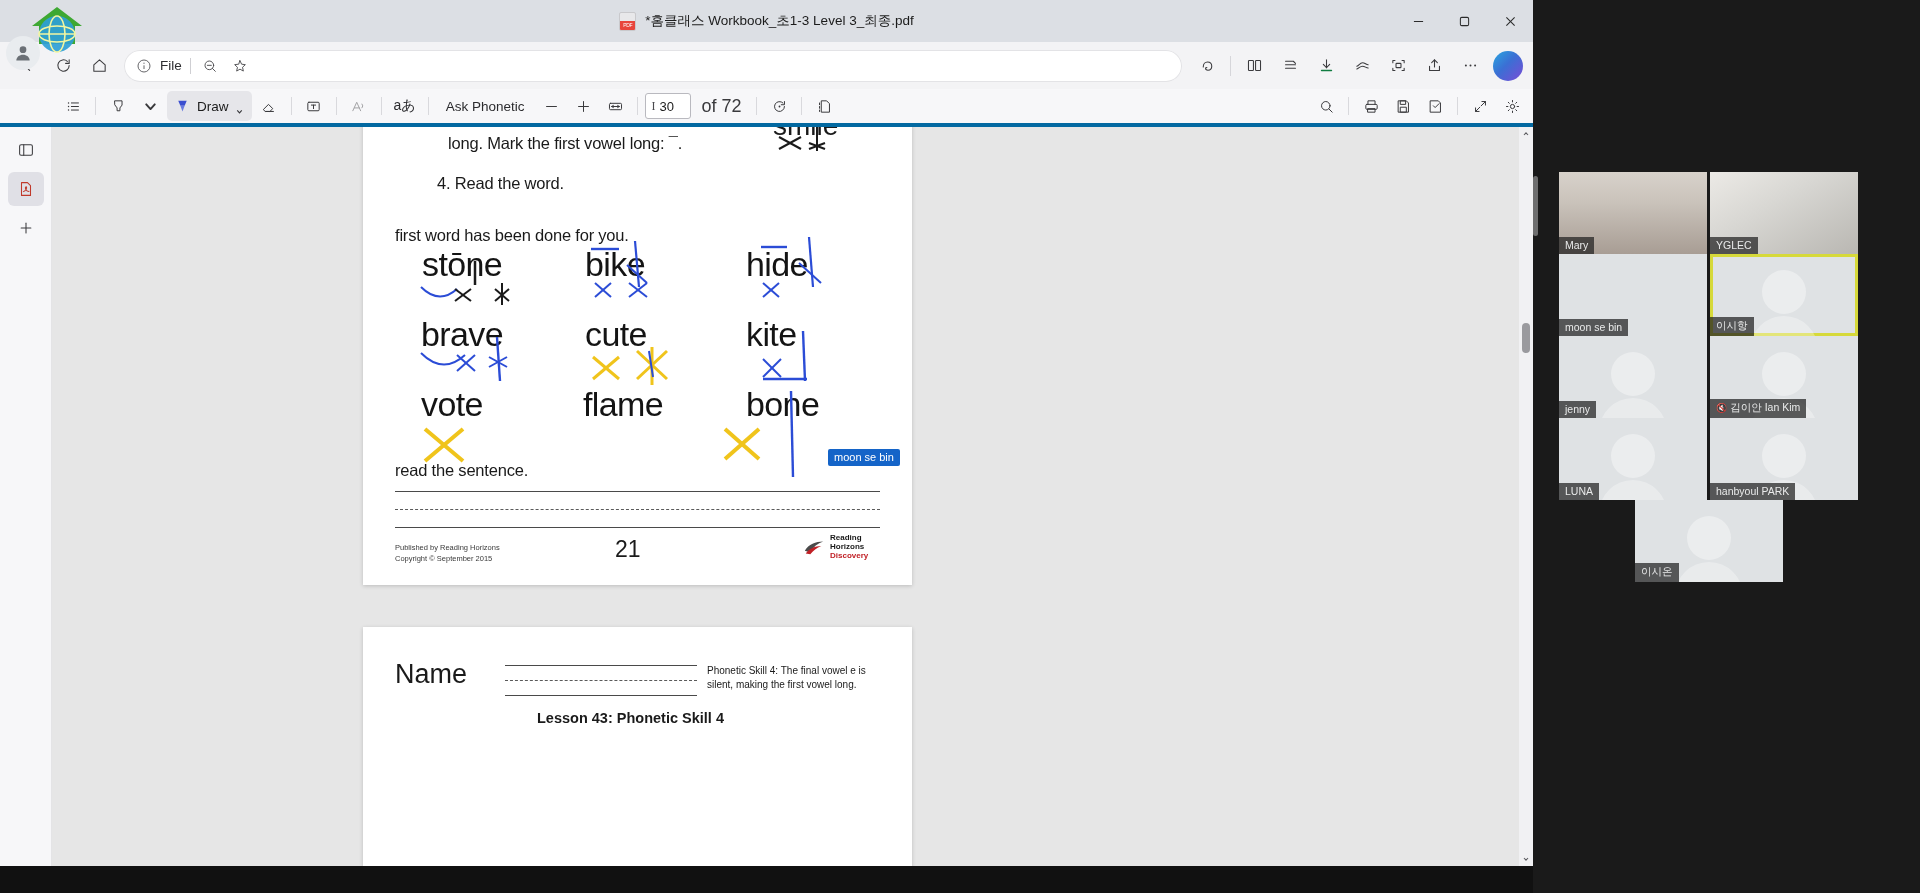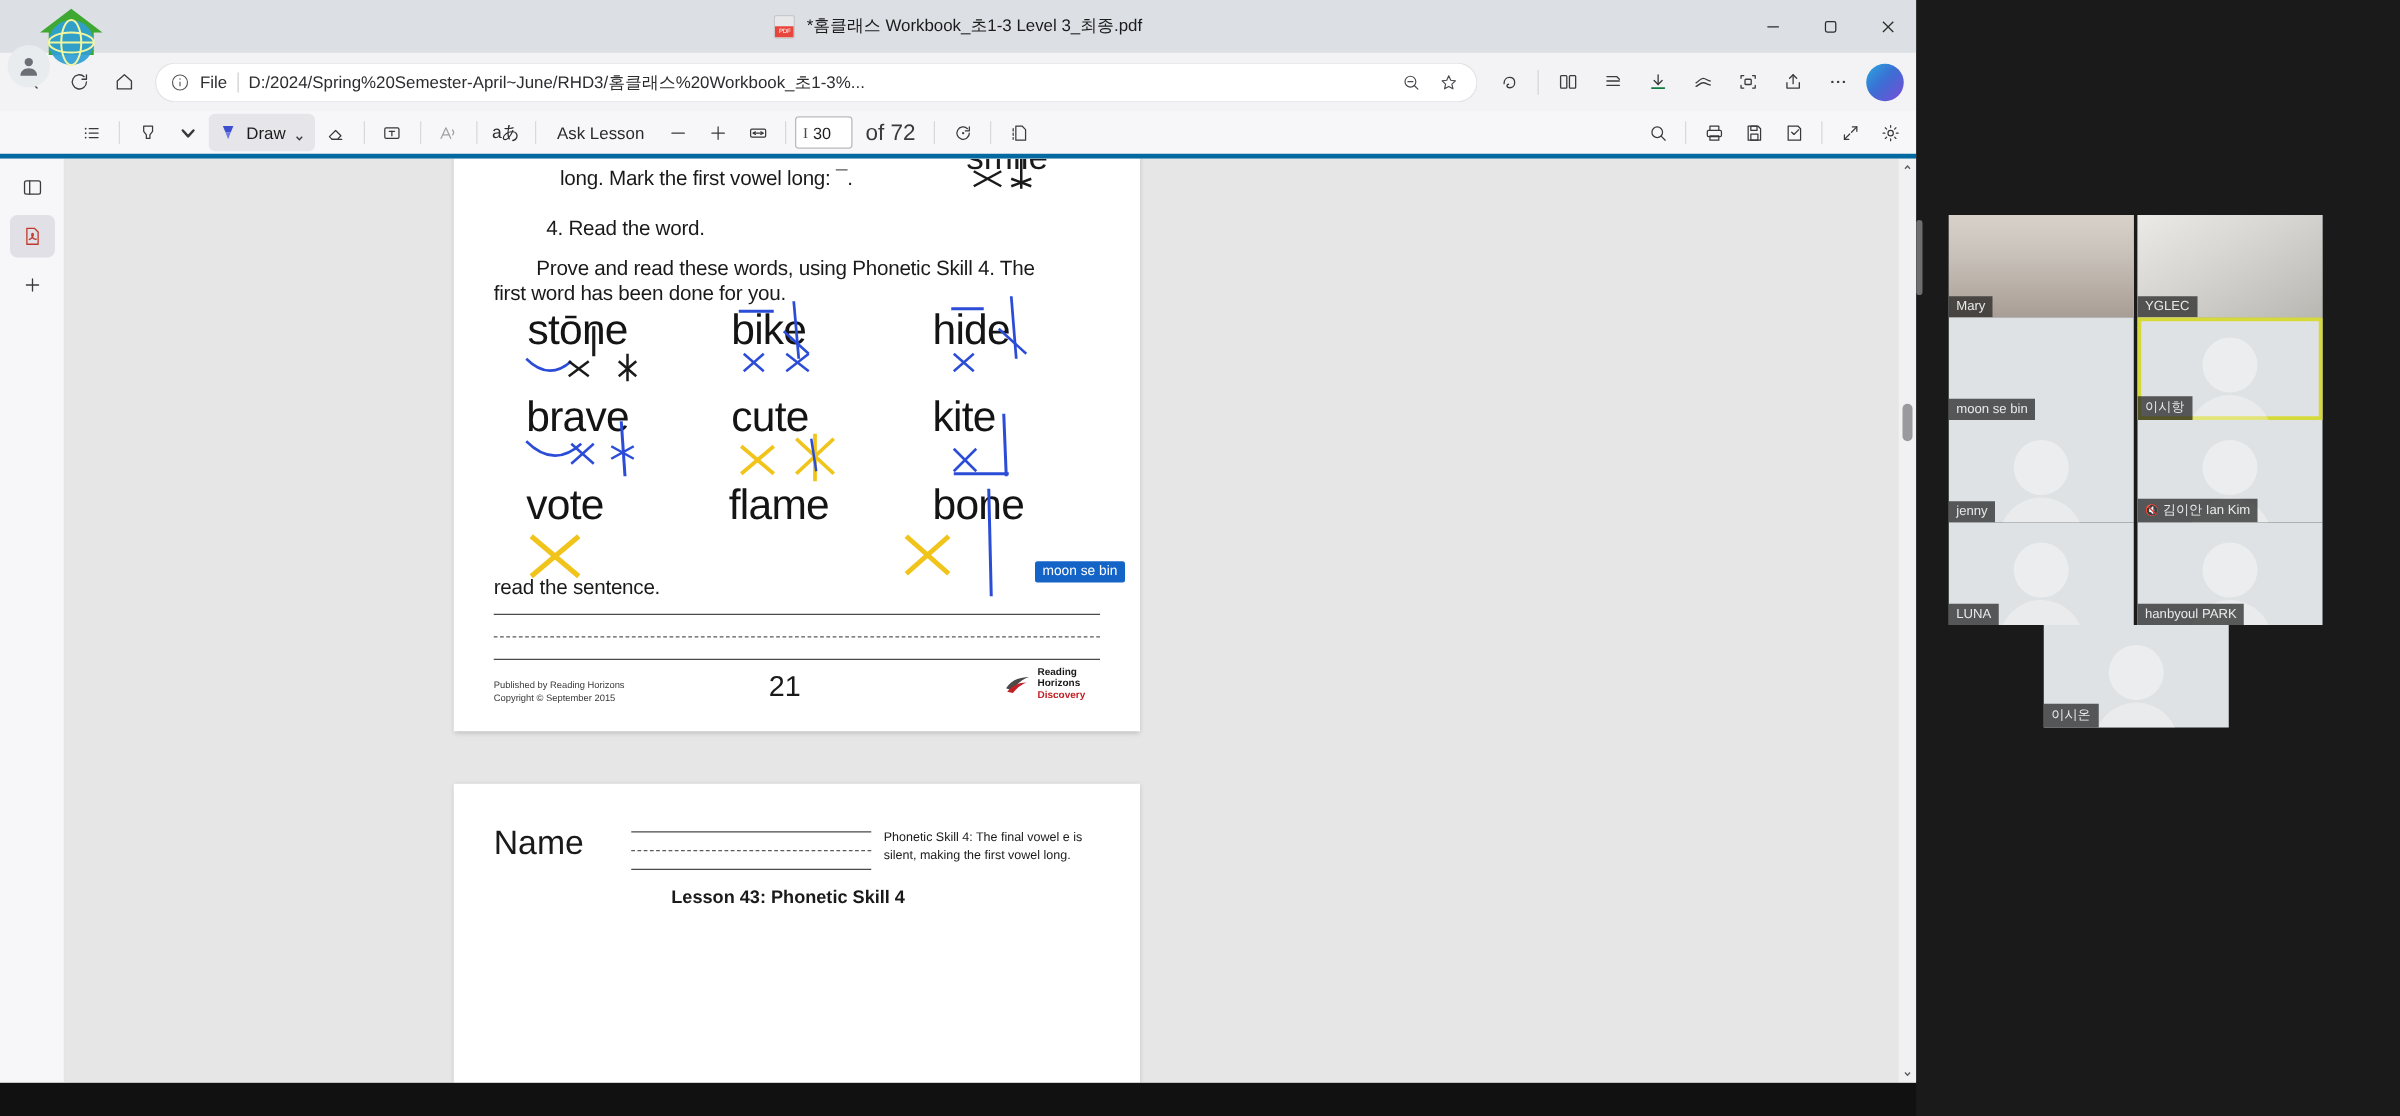--- a/index.html
+++ b/index.html
@@ -295,21 +295,20 @@
       <div class="omnibox">
         <span class="omni-info">
           <svg viewBox="0 0 24 24">
               <circle cx="12" cy="12" r="9"></circle>
               <line x1="12" y1="11" x2="12" y2="16.5"></line>
               <circle cx="12" cy="7.8" r="0.9" fill="#5a5a5e" stroke="none"></circle>
             </svg>
         </span>
         <span class="omni-file">File</span>
         <span class="omni-sep"></span>
-        <span class="omni-url">D:/2024/Spring%20Semester-April~June/RHD3/홈클래스%20Workbook_초1-3%...</span>
         <span class="omni-btn">
           <svg viewBox="0 0 24 24">
               <circle cx="11" cy="11" r="6.5"></circle>
               <line x1="15.6" y1="15.6" x2="20" y2="20"></line>
               <line x1="8" y1="11" x2="14" y2="11"></line>
             </svg>
         </span>
         <span class="omni-btn">
           <svg viewBox="0 0 24 24">
               <polygon points="12,4 14.4,9.3 20,10 15.8,13.9 17,19.6 12,16.7 7,19.6 8.2,13.9 4,10 9.6,9.3"></polygon>
@@ -429,21 +428,21 @@
             <path d="M4 18 L9.5 6 L15 18"></path>
             <line x1="6.2" y1="14" x2="13.2" y2="14"></line>
             <path d="M17 8.5a4 4 0 0 1 0 5.4"></path>
           </svg>
       </div>
       <span class="tb-sep"></span>
       <div class="tb-btn">
         <span style="font-size:14px;color:#2b2b2e">aあ</span>
       </div>
       <span class="tb-sep"></span>
-      <div class="tb-text">Ask Lesson</div>
+      <div class="tb-text">Ask Phonetic</div>
       <div class="tb-btn">
         <svg viewBox="0 0 24 24">
             <line x1="5" y1="12" x2="19" y2="12"></line>
           </svg>
       </div>
       <div class="tb-btn">
         <svg viewBox="0 0 24 24">
             <line x1="5" y1="12" x2="19" y2="12"></line>
             <line x1="12" y1="5" x2="12" y2="19"></line>
           </svg>
@@ -557,21 +556,20 @@
               <line x1="8" y1="26" x2="30" y2="38" stroke="#1a1a1a" stroke-width="2"></line>
               <line x1="30" y1="26" x2="8" y2="38" stroke="#1a1a1a" stroke-width="2"></line>
               <line x1="46" y1="8" x2="46" y2="40" stroke="#1a1a1a" stroke-width="2"></line>
               <line x1="38" y1="32" x2="54" y2="38" stroke="#1a1a1a" stroke-width="2"></line>
               <line x1="54" y1="32" x2="38" y2="38" stroke="#1a1a1a" stroke-width="2"></line>
             </svg>
           </div>
 
           <div class="ws ws-line" style="left:74px; top:63px;">4. Read the word.</div>
 
-          <div class="ws ws-line" style="left:66px; top:95px;">Prove and read these words, using Phonetic Skill 4. The</div>
           <div class="ws ws-line" style="left:32px; top:115px;">first word has been done for you.</div>
 
           <div class="ws ws-word" style="left:59px; top:134px;">stōne</div>
           <div class="ws ws-word" style="left:222px; top:134px;">bike</div>
           <div class="ws ws-word" style="left:383px; top:134px;">hide</div>
 
           <div class="ws ws-word" style="left:58px; top:204px;">brave</div>
           <div class="ws ws-word" style="left:222px; top:204px;">cute</div>
           <div class="ws ws-word" style="left:383px; top:204px;">kite</div>
 

